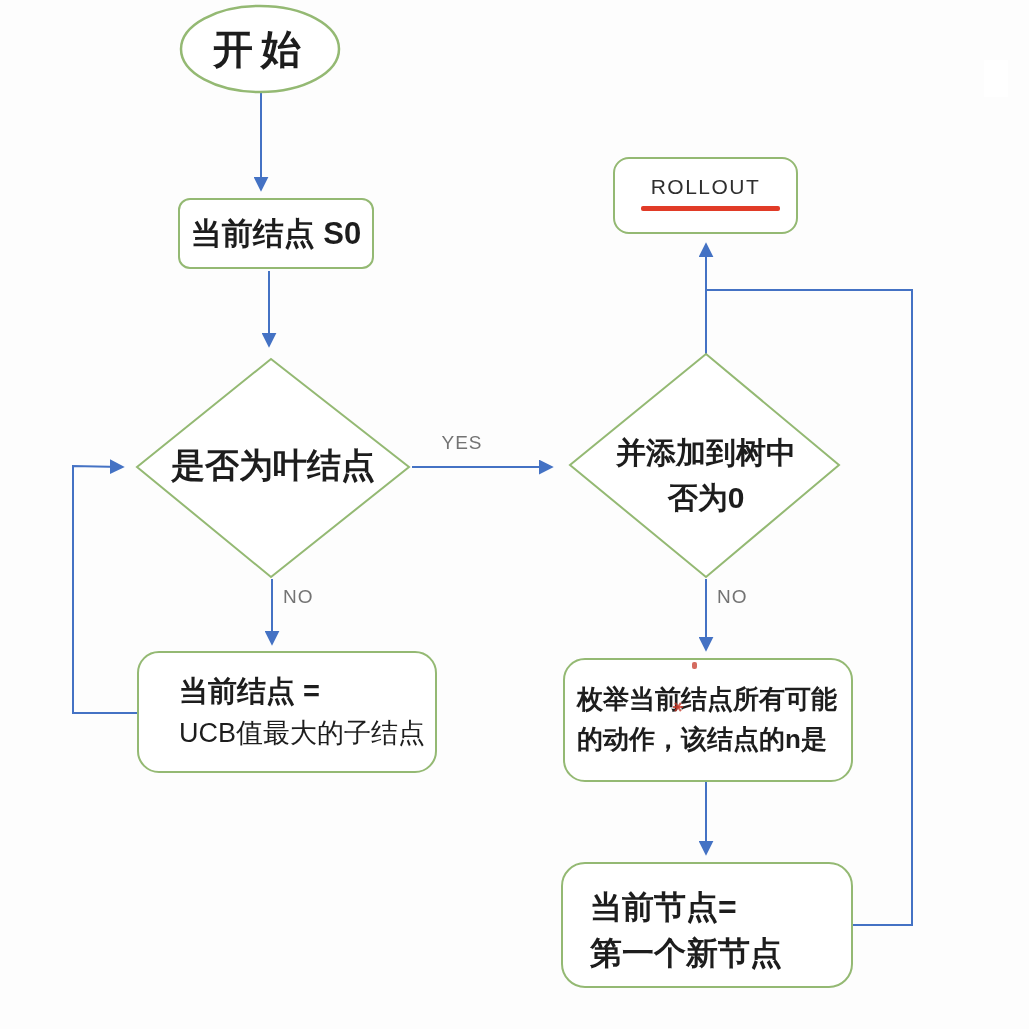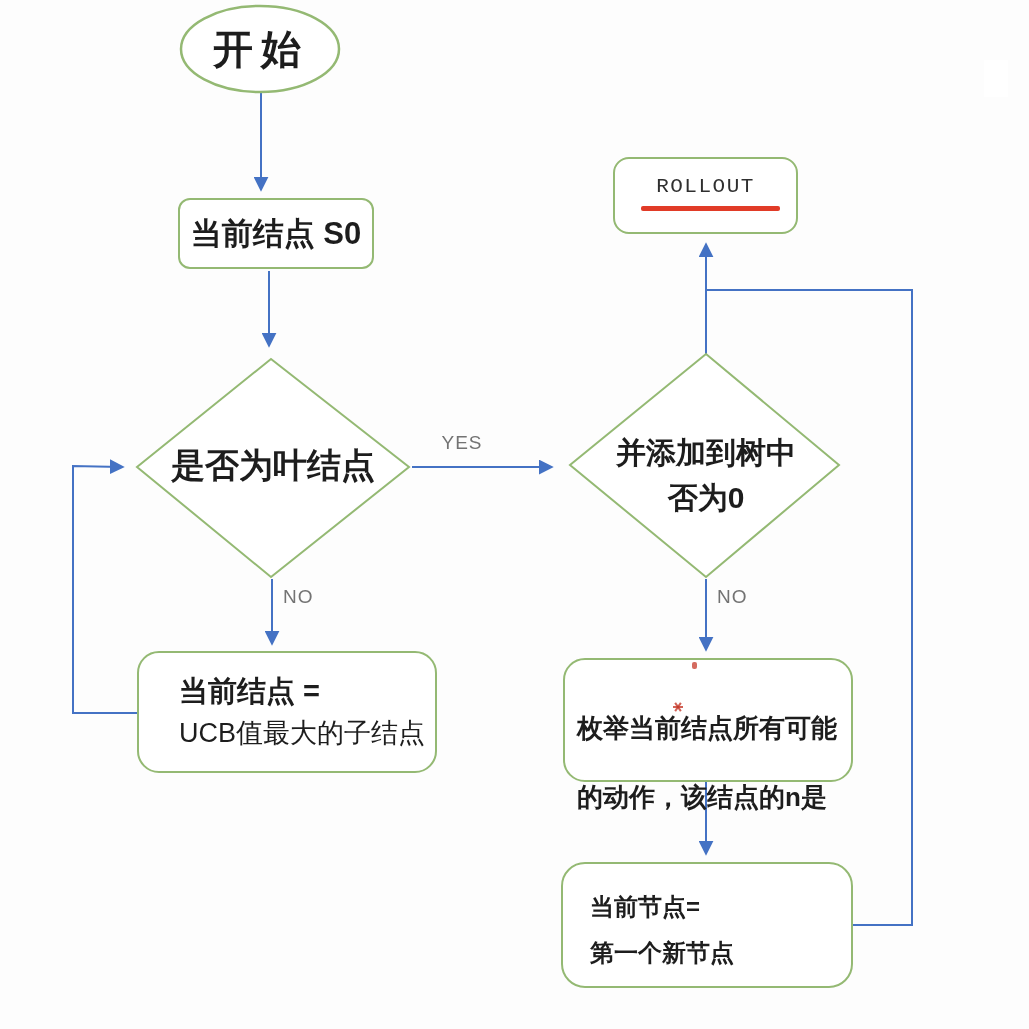--- a/index.html
+++ b/index.html
@@ -28,21 +28,21 @@
     font-size:40px;font-weight:700;letter-spacing:8px;
   }
   
   .s0-box{
     left:178px;top:198px;width:196px;height:71px;border-radius:12px;
     display:flex;align-items:center;justify-content:center;
     font-size:31px;font-weight:700;white-space:nowrap;
   }
   
   .rollout-box{
-    left:613px;top:157px;width:185px;height:77px;border-radius:16px;font-family:Liberation Mono, monospace;
+    left:613px;top:157px;width:185px;height:77px;border-radius:16px;
   }
   .rollout-label{
     position:absolute;left:0;top:16px;width:100%;
     text-align:center;font-size:21px;font-weight:400;
     letter-spacing:1.5px;color:#2f2f2f;
   }
   .rollout-underline{
     position:absolute;left:26px;top:47px;width:139px;height:5px;
     background:#e13b27;border-radius:2px;
   }
@@ -62,28 +62,28 @@
     padding-left:40px;
   }
   .ucb-line1{font-size:29px;font-weight:700;line-height:42px;white-space:nowrap;}
   .ucb-line2{font-size:27px;font-weight:400;line-height:42px;white-space:nowrap;}
   
   .expand-box{
     left:563px;top:658px;width:290px;height:124px;border-radius:22px;
     display:flex;flex-direction:column;justify-content:flex-start;
     padding-top:19px;padding-left:12px;
   }
-  .expand-line{font-size:26px;font-weight:700;line-height:40px;white-space:nowrap;margin-top:29px;}
+  .expand-line{font-size:26px;font-weight:700;line-height:40px;white-space:nowrap;}
   
   .new-box{
     left:561px;top:862px;width:292px;height:126px;border-radius:24px;
     display:flex;flex-direction:column;justify-content:flex-start;
     padding-top:20px;padding-left:27px;
   }
-  .new-line{font-size:24px;font-weight:700;line-height:46px;white-space:nowrap;}
+  .new-line{font-size:32px;font-weight:700;line-height:46px;white-space:nowrap;}
   
   .edge-label{
     position:absolute;font-size:19px;color:#737373;
     letter-spacing:1px;font-weight:400;
   }
   .yes-label{left:432px;top:432px;width:60px;text-align:center;}
   .no-left-label{left:283px;top:586px;}
   .no-right-label{left:717px;top:586px;}
   
   .red-dot{

